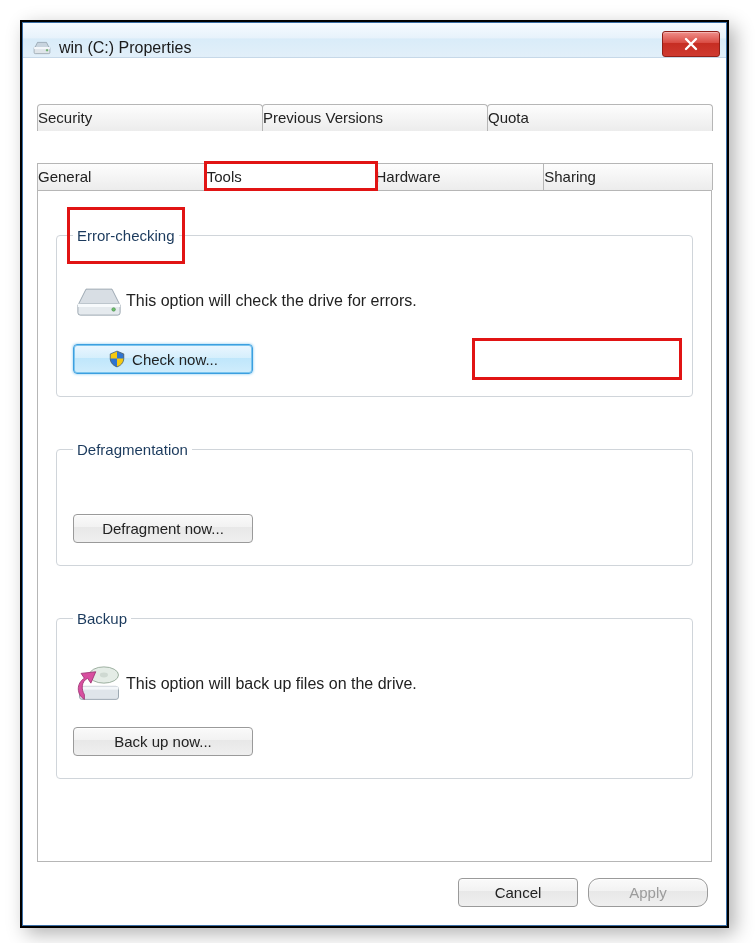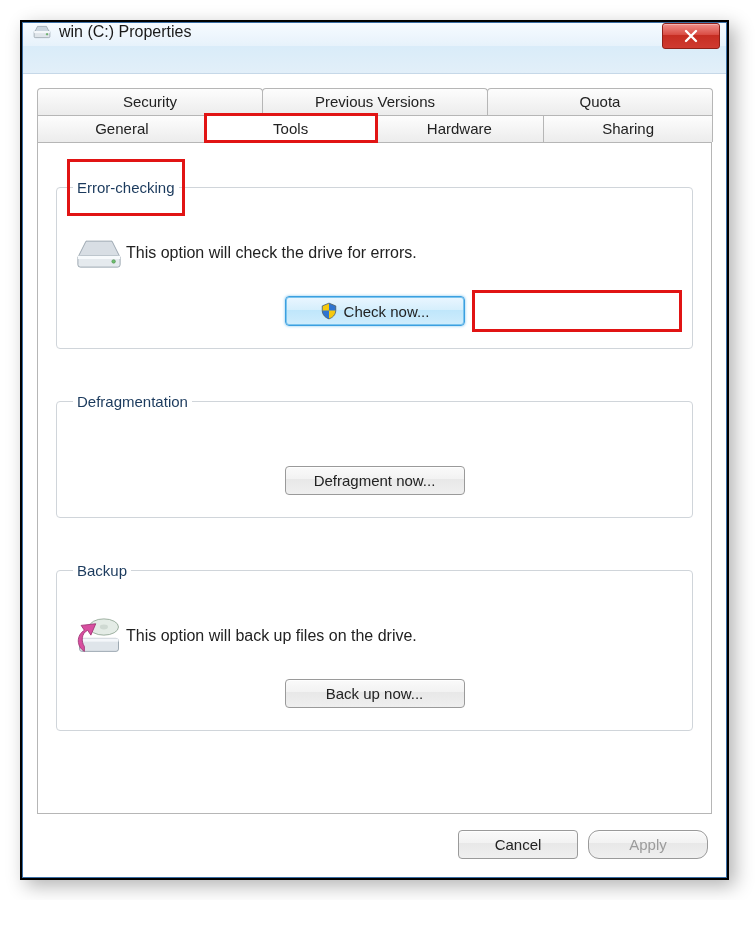--- a/index.html
+++ b/index.html
@@ -15,22 +15,22 @@
     box-shadow: 6px 6px 18px rgba(0,0,0,.3);
   }
   .window {
     border: 1px solid #3a6ea5;
     background: #fff;
   }
   .titlebar {
     height: 34px;
     background: linear-gradient(to bottom, #f6fbff 0%, #e7f2fb 45%, #d9ecf9 46%, #e2eff9 100%);
     display: flex;
-    align-items: flex-start;
-    padding: 0 6px 16px 10px;
+    align-items: flex-end;
+    padding: 0 6px 0 10px;
     border-bottom: 1px solid #c6d8e8;
   }
   .titlebar .title {
     flex: 1;
     color: #1a1a1a;
     font-size: 16px;
   }
   .title-icon {
     width: 18px; height: 18px;
     margin-right: 8px;
@@ -48,29 +48,29 @@
     padding: 14px 14px 18px 14px;
   }
   .tabs {
     position: relative;
   }
   .tabrow {
     display: flex;
   }
   .tab {
     flex: 1;
-    text-align: center;
     padding: 4px 0 5px 0;
     font-size: 15px;
     color: #222;
     background: linear-gradient(to bottom, #fdfdfd, #ececec);
     border: 1px solid #b6b6b6;
     border-bottom: none;
     margin-right: -1px;
     cursor: default;
+    margin-top: 32px;
   }
   .tabrow.top .tab {
     border-top-left-radius: 4px;
     border-top-right-radius: 4px;
   }
   .tab.active {
     background: #fff;
     position: relative;
     z-index: 3;
     border-bottom: 1px solid #fff;
@@ -108,21 +108,21 @@
   }
   .group-text {
     flex: 1;
     color: #222;
     font-size: 16px;
     padding-top: 2px;
   }
   .group-action {
     margin-top: 22px;
     display: flex;
-    justify-content: center;
+    justify-content: flex-start;
   }
   .win-button {
     min-width: 180px;
     padding: 5px 14px;
     font-size: 15px;
     color: #222;
     background: linear-gradient(to bottom, #fafafa 0%, #f2f2f2 45%, #e8e8e8 46%, #efefef 100%);
     border: 1px solid #9a9a9a;
     border-radius: 4px;
     box-shadow: inset 0 1px 0 rgba(255,255,255,.8);

